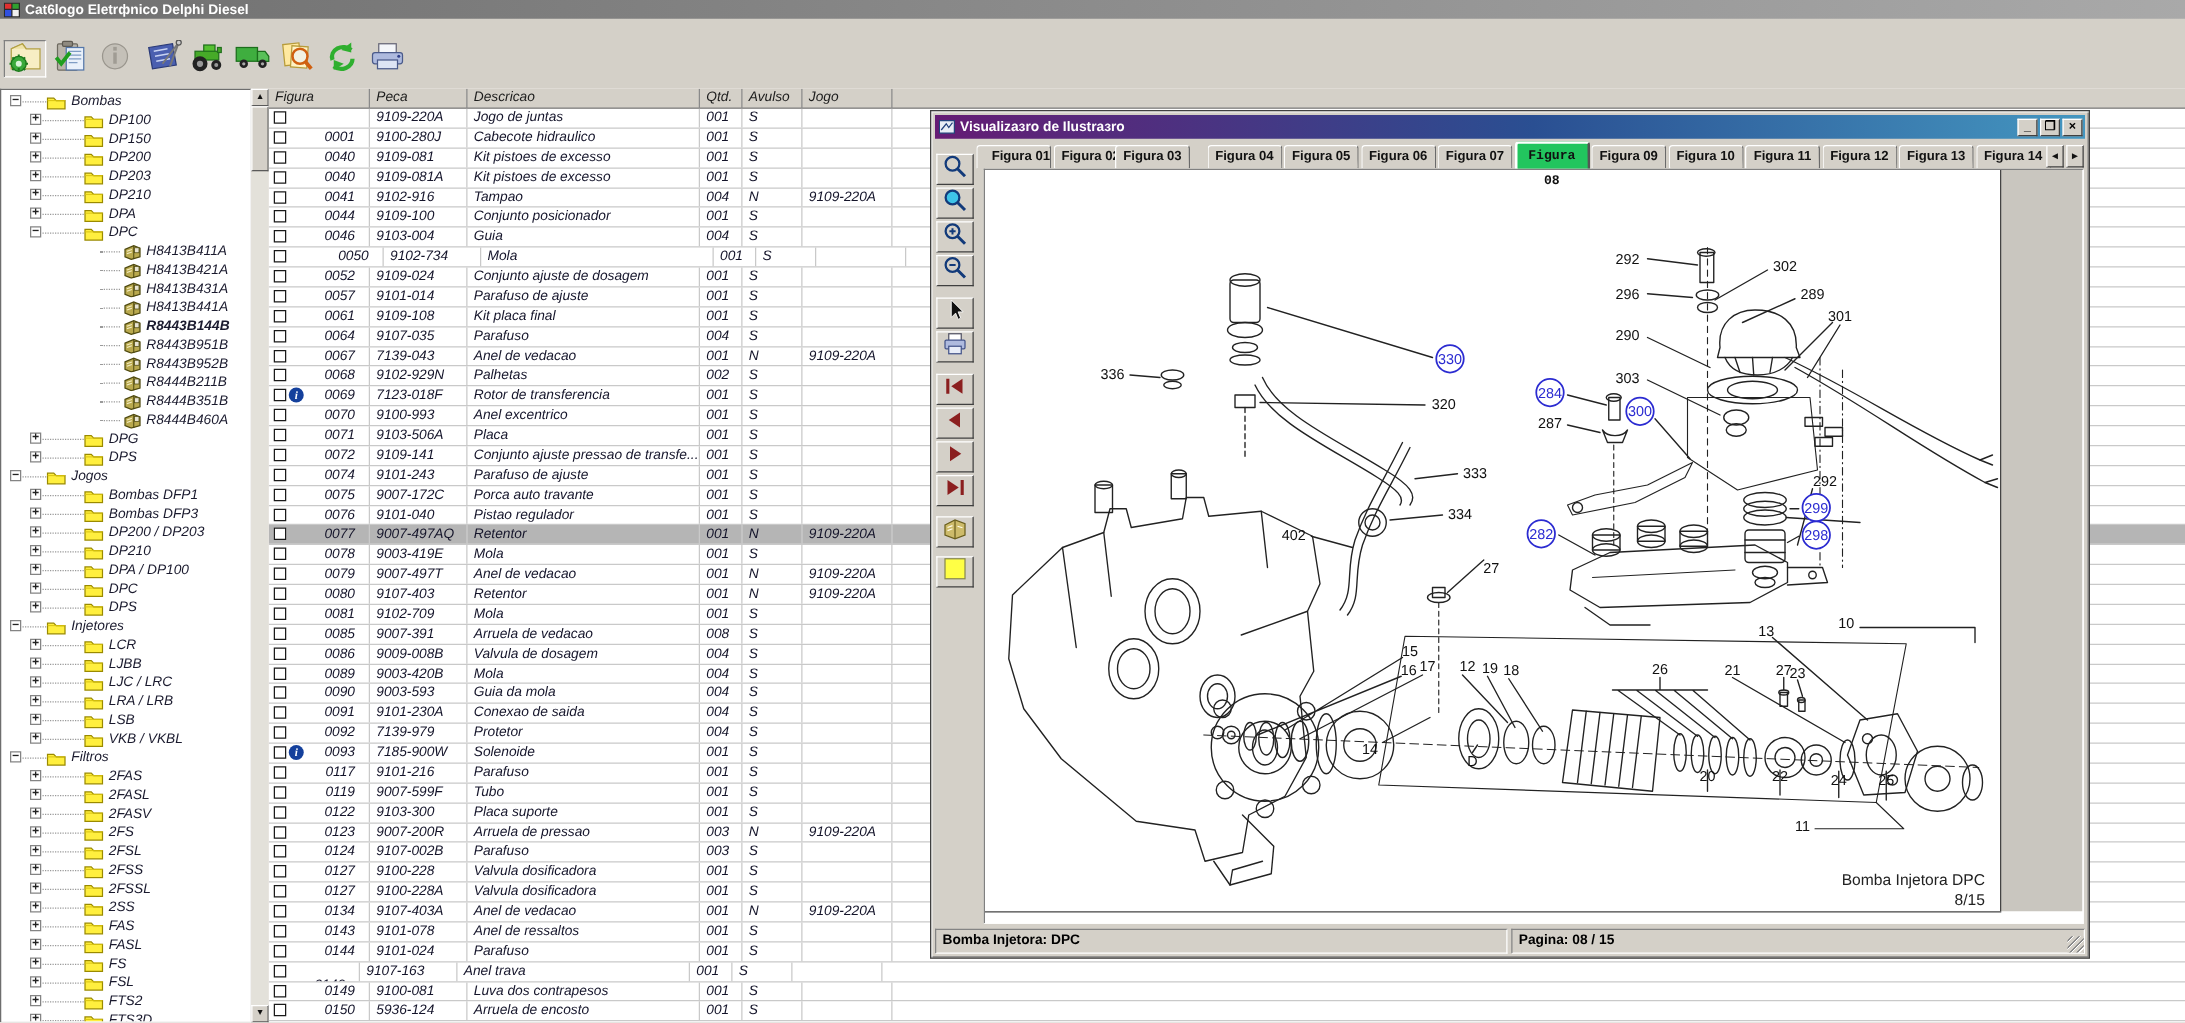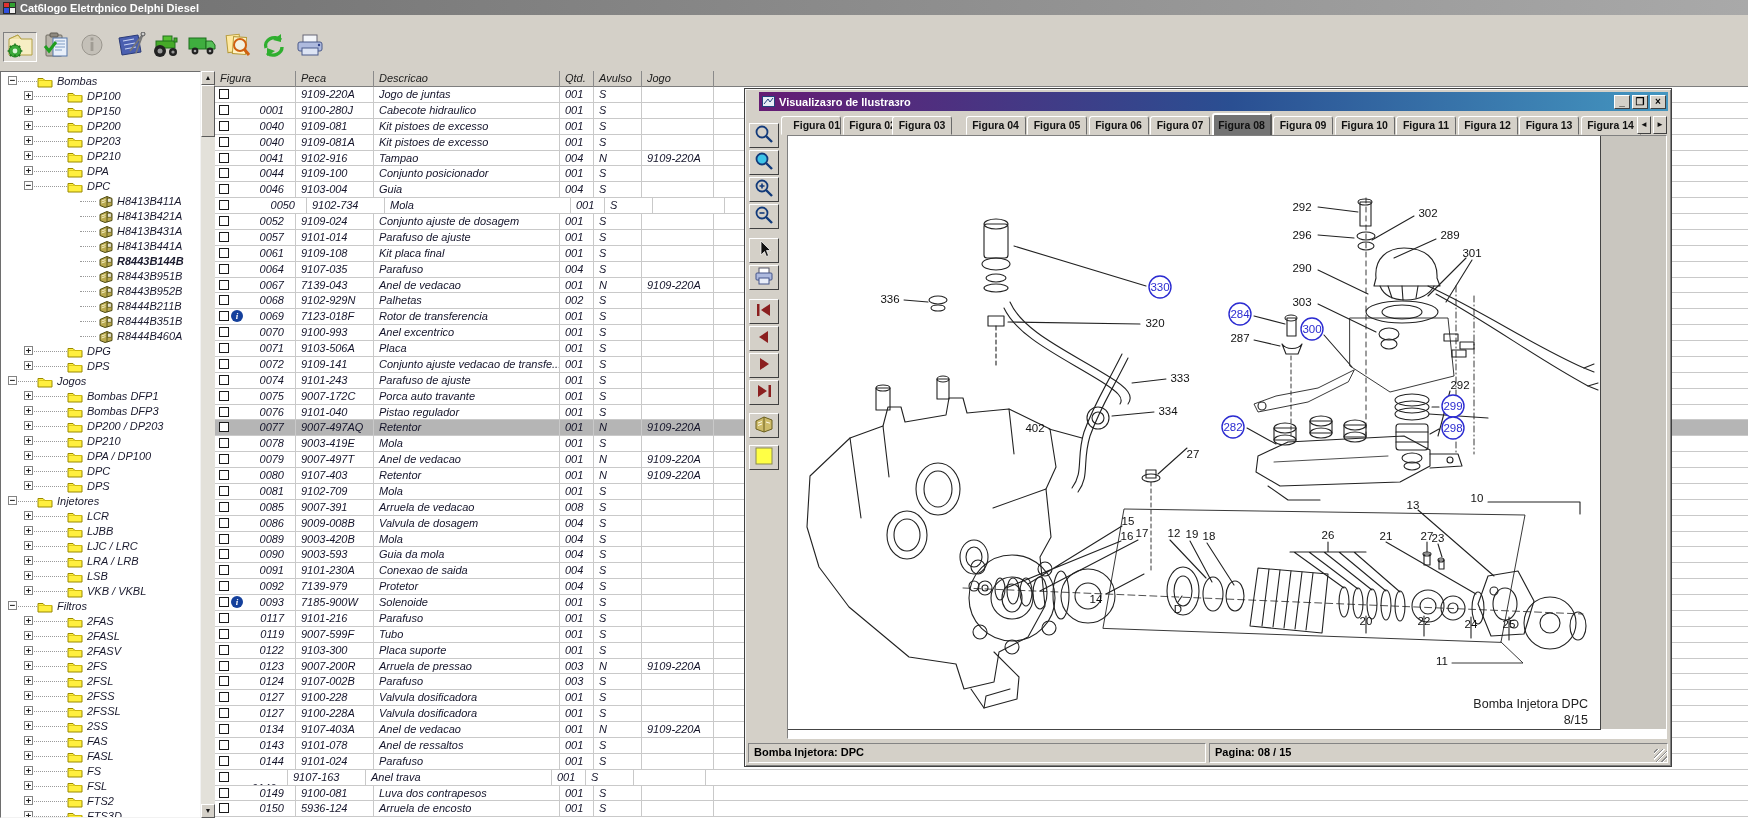--- a/index.html
+++ b/index.html
@@ -51,30 +51,30 @@
   .info-badge { width:12px; height:12px; border-radius:50%; background:#14409c; color:#fff;
     font:bold italic 9px/12px "Liberation Serif",serif; text-align:center; margin:0 0 0 2px; flex:0 0 auto; }
   .fig-num { margin-left:auto; padding-right:11px; }
   .filler { flex:1; border-right:none; }
 
   
   .viewer { position:absolute; left:744px; top:88px; width:928px; height:679px; background:#d4d0c8;
     border:1px solid #404040; box-shadow: inset 1px 1px 0 #f5f5f5, inset -1px -1px 0 #808080; padding:3px; }
   .v-title { position:absolute; left:3px; top:3px; right:3px; height:19px;
     background:linear-gradient(90deg,#651c74 0%, #2a4f92 52%, #4496c0 100%);
-    display:flex; align-items:center; color:#fff; font-size:11px; font-weight:bold; padding-left:3px;margin-left:11px; }
+    display:flex; align-items:center; color:#fff; font-size:11px; font-weight:bold; padding-left:3px; }
   .v-title-icon { width:13px; height:13px; margin-right:4px; }
   .wbtns { margin-left:auto; display:flex; gap:2px; padding-right:2px; }
   .wbtn { width:16px; height:14px; background:#d4d0c8; border:1px solid; border-color:#fff #404040 #404040 #fff;
     font:bold 10px/12px "Liberation Sans",sans-serif; color:#000; text-align:center; }
   .v-tabs { position:absolute; left:3px; top:24px; right:3px; height:22px; }
   .tab { position:absolute; top:3px; height:19px; width:60px; background:#d4d0c8;
     border:1px solid; border-color:#fff #6a6a6a #d4d0c8 #fff; border-radius:3px 3px 0 0;
     font-size:10.5px; font-weight:bold; color:#111; text-align:center; line-height:17px; }
-  .tab.active { top:0; height:22px; background:#737373; border-width:2px 2px 0 2px; border-color:#fff #555 transparent #fff; z-index:3; line-height:20px; }
+  .tab.active { top:0; height:22px; background:#22c55e; border-width:2px 2px 0 2px; border-color:#fff #555 transparent #fff; z-index:3; line-height:20px;font-family:Liberation Mono, monospace; }
   .tab-arrow { position:absolute; top:3px; width:14px; height:18px; background:#d4d0c8;
     border:1px solid; border-color:#fff #404040 #404040 #fff; font-size:8px; line-height:16px; text-align:center; color:#111; }
   .v-tools { position:absolute; left:4px; top:34px; width:34px; bottom:26px; }
   .tool-btn { position:absolute; left:0; width:30px; height:25px; background:#d4d0c8;
     border:1px solid; border-color:#fff #404040 #404040 #fff; display:flex; align-items:center; justify-content:center; }
   .v-canvas { position:absolute; left:42px; top:46px; right:4px; bottom:27px; background:#fff;
     border:1px solid; border-color:#808080 #fff #fff #808080; overflow:hidden; }
   .page-gray { position:absolute; top:0; right:0; width:66px; height:593px; background:#c9c6bf; border-left:1px solid #444; }
   .page-bottom { position:absolute; left:0; top:593px; width:813px; height:1px; background:#444; }
   #diagram { position:absolute; left:0; top:0; }
@@ -867,21 +867,21 @@
           <div class="td" style="width: 48px; padding-left: 5px;">S</div>
           <div class="td" style="width: 72px; padding-left: 5px;"></div>
           <div class="td filler"></div>
         </div>
         <div class="trow">
           <div class="td figura" style="width: 81px;">
             <span class="chk"></span>
             <span class="fig-num">0072</span>
           </div>
           <div class="td" style="width: 78px; padding-left: 5px;">9109-141</div>
-          <div class="td" style="width: 186px; padding-left: 5px;">Conjunto ajuste vedacao de transfe...</div>
+          <div class="td" style="width: 186px; padding-left: 5px;">Conjunto ajuste pressao de transfe...</div>
           <div class="td" style="width: 34px; padding-left: 5px;">001</div>
           <div class="td" style="width: 48px; padding-left: 5px;">S</div>
           <div class="td" style="width: 72px; padding-left: 5px;"></div>
           <div class="td filler"></div>
         </div>
         <div class="trow">
           <div class="td figura" style="width: 81px;">
             <span class="chk"></span>
             <span class="fig-num">0074</span>
           </div>

